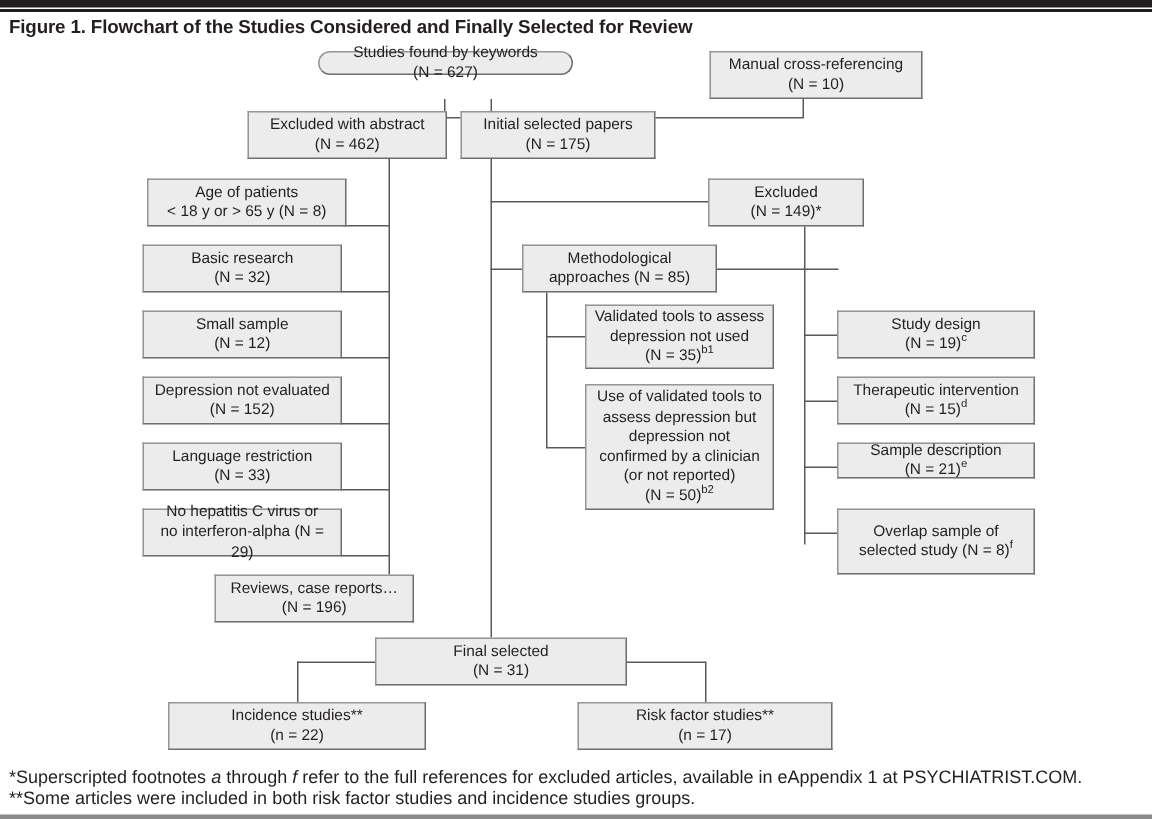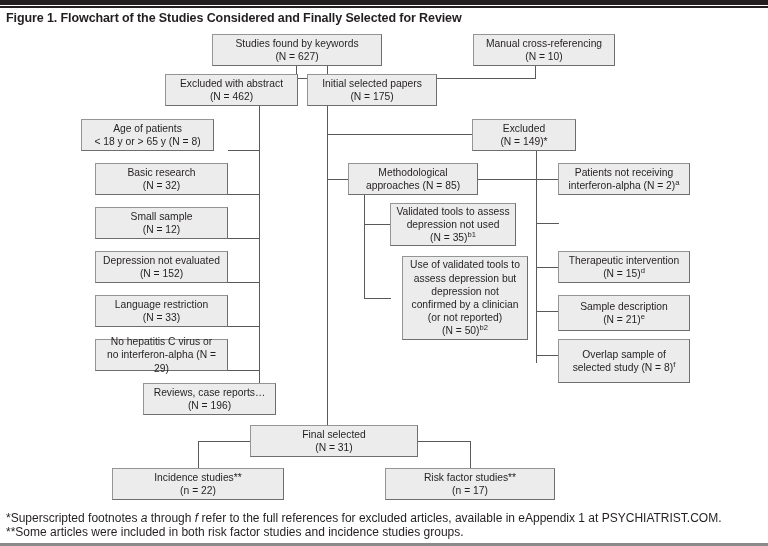--- a/index.html
+++ b/index.html
@@ -113,21 +113,21 @@
     <div class="v" style="left:364px;top:195px;height:103px;"></div>
     <div class="h" style="left:364px;top:224px;width:27px;"></div>
     <div class="h" style="left:364px;top:298px;width:27px;"></div>
 
     <div class="h" style="left:198px;top:441px;width:53px;"></div>
     <div class="v" style="left:198px;top:441px;height:27px;"></div>
     <div class="h" style="left:418px;top:441px;width:52px;"></div>
     <div class="v" style="left:470px;top:441px;height:27px;"></div>
   </div>
 
-  <div class="node" style="left:212px;top:34px;width:170px;height:32px;">
+  <div class="node" style="left:212px;top:34px;width:170px;height:16px;border-radius:15px;">
     <span class="txt">
       <span>Studies found by keywords</span><br>
       <span>(N = 627)</span>
     </span>
   </div>
 
   <div class="node" style="left:473px;top:34px;width:142px;height:32px;">
     <span class="txt">
       <span>Manual cross-referencing</span><br>
       <span>(N = 10)</span>
@@ -148,21 +148,21 @@
     </span>
   </div>
 
   <div class="node" style="left:472px;top:119px;width:104px;height:32px;">
     <span class="txt">
       <span>Excluded</span><br>
       <span>(N = 149)*</span>
     </span>
   </div>
 
-  <div class="node" style="left:81px;top:119px;width:133px;height:32px;">
+  <div class="node" style="left:98px;top:119px;width:133px;height:32px;">
     <span class="txt">
       <span>Age of patients</span><br>
       <span>&lt; 18 y or &gt; 65 y (N = 8)</span>
     </span>
   </div>
   <div class="node" style="left:95px;top:163px;width:133px;height:32px;">
     <span class="txt">
       <span>Basic research</span><br>
       <span>(N = 32)</span>
     </span>
@@ -206,44 +206,44 @@
   </div>
 
   <div class="node" style="left:390px;top:203px;width:126px;height:43px;">
     <span class="txt">
       <span>Validated tools to assess</span><br>
       <span>depression not used</span><br>
       <span>(N = 35)</span><sup>b1</sup>
     </span>
   </div>
 
-  <div class="node" style="left:390px;top:256px;width:126px;height:84px;margin-left:12px;">
+  <div class="node" style="left:390px;top:256px;width:126px;height:84px;">
     <span class="txt">
       <span>Use of validated tools to</span><br>
       <span>assess depression but</span><br>
       <span>depression not</span><br>
       <span>confirmed by a clinician</span><br>
       <span>(or not reported)</span><br>
       <span>(N = 50)</span><sup>b2</sup>
     </span>
   </div>
 
-  <div class="node" style="left:558px;top:163px;width:132px;height:32px;">
-    <span class="txt">
-      <span>Patients not receiving</span><br>
-      <span>interferon-alpha (N = 2)</span><sup>a</sup>
+  <div class="node" style="left:558px;top:207px;width:132px;height:32px;">
+    <span class="txt">
+      <span>Study design</span><br>
+      <span>(N = 19)</span><sup>c</sup>
     </span>
   </div>
   <div class="node" style="left:558px;top:251px;width:132px;height:32px;">
     <span class="txt">
       <span>Therapeutic intervention</span><br>
       <span>(N = 15)</span><sup>d</sup>
     </span>
   </div>
-  <div class="node" style="left:558px;top:295px;width:132px;height:36px;">
+  <div class="node" style="left:558px;top:295px;width:132px;height:24px;">
     <span class="txt">
       <span>Sample description</span><br>
       <span>(N = 21)</span><sup>e</sup>
     </span>
   </div>
   <div class="node" style="left:558px;top:339px;width:132px;height:44px;">
     <span class="txt">
       <span>Overlap sample of</span><br>
       <span>selected study (N = 8)</span><sup>f</sup>
     </span>

